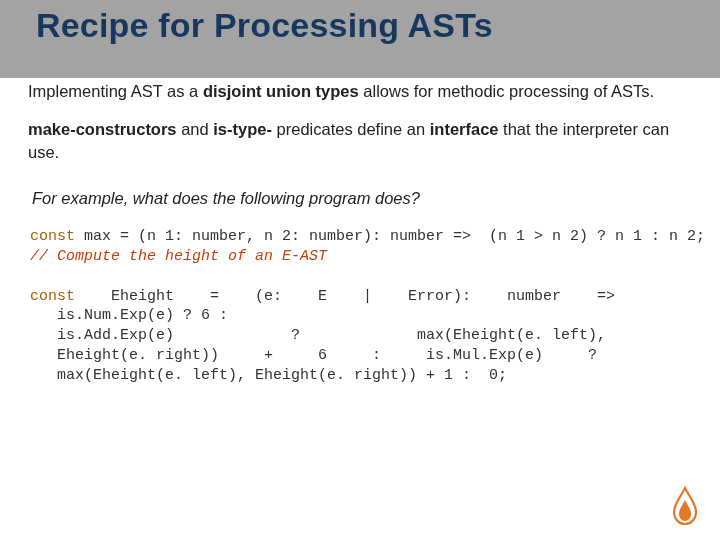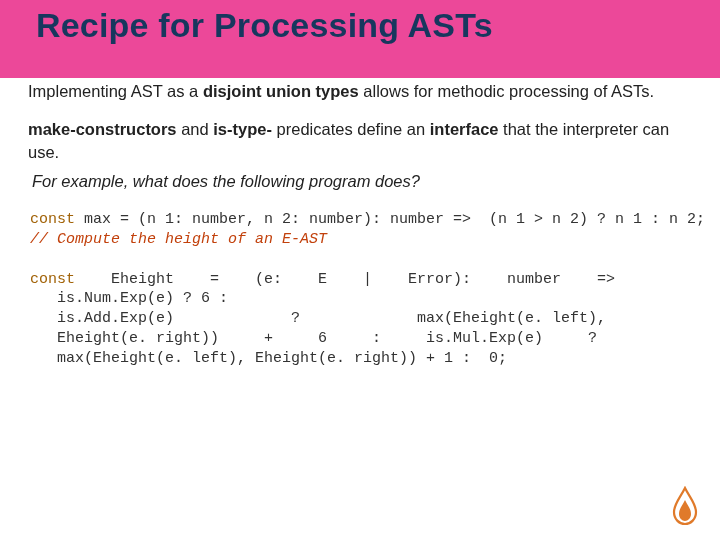--- a/index.html
+++ b/index.html
@@ -7,21 +7,21 @@
     width: 720px;
     height: 540px;
     background: #ffffff;
     font-family: Arial, Helvetica, sans-serif;
     position: relative;
     overflow: hidden;
   }
   .title-bar {
     width: 100%;
     height: 78px;
-    background: #ec4899;
+    background: #a3a3a3;
     position: relative;
   }
   .title {
     position: absolute;
     top: 6px;
     left: 36px;
     font-size: 34px;
     font-weight: bold;
     color: #17375e;
     letter-spacing: 0.2px;
@@ -31,21 +31,21 @@
     color: #222;
   }
   .para {
     font-size: 16.5px;
     line-height: 1.35;
     margin-bottom: 16px;
   }
   .para2 {
     font-size: 16.5px;
     line-height: 1.35;
-    margin-bottom: 7px;
+    margin-bottom: 24px;
   }
   .para3 {
     font-size: 16.5px;
     line-height: 1.35;
     margin-bottom: 18px;
     padding-left: 4px;
     font-style: italic;
   }
   .b { font-weight: bold; }
   .code-block {

